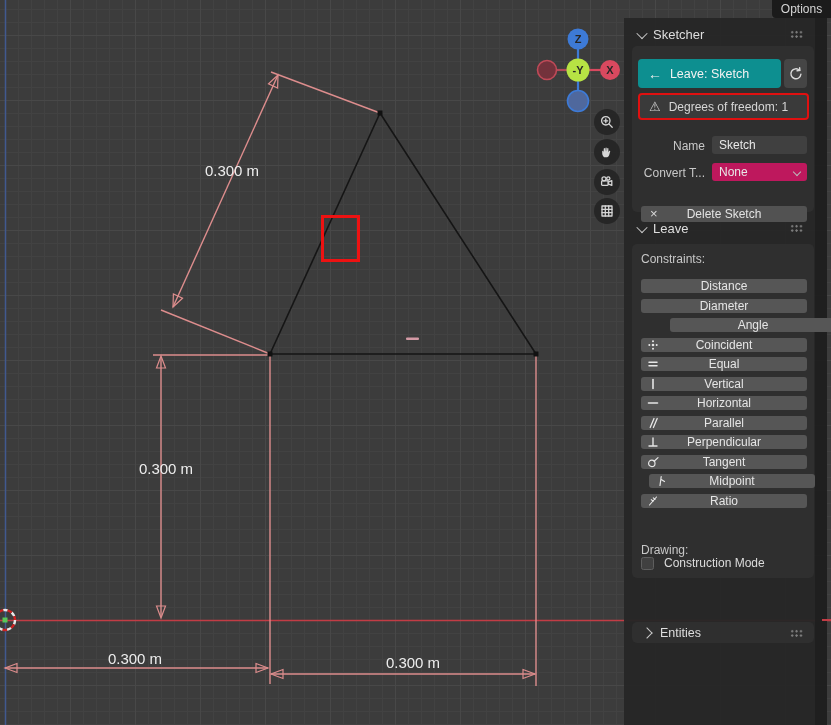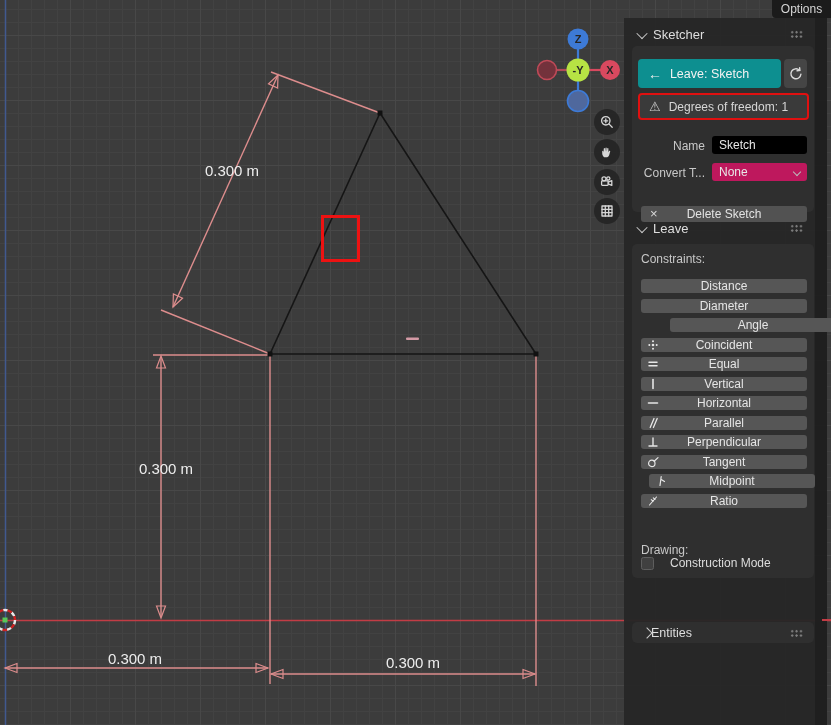--- a/index.html
+++ b/index.html
@@ -40,36 +40,36 @@
   .bgbox{background:#2f2f2f;border-radius:5px;}
   #leave-btn{background:#0d8f90;border-radius:4px;color:#f2f2f2;font-size:12.5px;
     display:flex;align-items:center;justify-content:center;}
   #leave-arrow{position:absolute;left:10px;color:#eee;font-size:14px;}
   #refresh-btn{background:#454545;border-radius:4px;display:flex;align-items:center;justify-content:center;}
   #refresh-btn svg{stroke:#dcdcdc;stroke-width:1.4;fill:none;stroke-linecap:round;}
   #dof-box{border:2.5px solid #e01010;background:#3a3a3a;border-radius:4px;display:flex;
     align-items:center;gap:8px;color:#d6d6d6;font-size:12px;padding-left:9px;box-sizing:border-box;}
   #dof-icon{font-size:13px;color:#cfcfcf;}
   .flabel{color:#c8c8c8;font-size:12px;text-align:right;}
-  .field{background:#000000;border-radius:3px;color:#e8e8e8;font-size:12px;
+  .field{background:#404040;border-radius:3px;color:#e8e8e8;font-size:12px;
     display:flex;align-items:center;padding-left:7px;box-sizing:border-box;}
   #convert-field{background:#be185d;position:relative;}
   #convert-chev{position:absolute;right:7px;top:6px;width:5px;height:5px;
     border-right:1.4px solid #bbb;border-bottom:1.4px solid #bbb;transform:rotate(45deg);}
   .graybtn{background:#525252;border-radius:3px;color:#e3e3e3;font-size:12px;
     display:flex;align-items:center;justify-content:center;position:relative;}
   .cbtn{left:17px;width:166px;height:14px;background:#565656;border-radius:3px;color:#e5e5e5;
     font-size:12px;display:flex;align-items:center;justify-content:center;line-height:14px;}
   .cicon{position:absolute;left:6px;top:1px;}
   .cicon svg{stroke:#e6e6e6;stroke-width:1.3;fill:none;stroke-linecap:round;}
   .plabel{color:#c8c8c8;font-size:12px;}
   #construction-check{width:13px;height:13px;background:#404040;border:1px solid #5e5e5e;
     border-radius:2.5px;box-sizing:border-box;}
   .foldrow{background:#2f2f2f;border-radius:5px;display:flex;align-items:center;color:#dedede;
-    font-size:12.5px;gap:0;padding-left:11px;box-sizing:border-box;position:relative;}
+    font-size:12.5px;gap:9px;padding-left:11px;box-sizing:border-box;position:relative;}
   .foldrow .grip{position:absolute;right:10px;top:7px;}
   #red-sliver{position:absolute;left:822px;top:619px;width:9px;height:2px;background:#c23c45;z-index:9;}
   #delete-x{position:absolute;left:9px;top:0px;font-size:13px;color:#d8d8d8;}
 </style>
 </head>
 <body>
 
 <div id="screen">
 
   <div id="viewport"></div>
@@ -302,21 +302,21 @@
       </div>
     <div class="p-abs cbtn" style="top:494px;">
       <span class="cicon">
         <svg width="12" height="12">
             <path d="M2.5,10 L9.5,2 M4.3,4.7 L6.1,6.3 M6.3,2.9 L8.1,4.5" stroke="#e6e6e6" stroke-width="1.1"></path>
           </svg></span>
       <span>Ratio</span>
       </div>
 
     <div class="p-abs plabel" style="left:17px;top:533px;margin-top:10px;">Drawing:</div>
-    <div class="p-abs" style="left:17px;top:556px;display:flex;align-items:center;gap:16px;">
+    <div class="p-abs" style="left:17px;top:556px;display:flex;align-items:center;gap:10px;">
       <span id="construction-check"></span>
       <span class="plabel" style="color:#dcdcdc;">Construction Mode</span>
     </div>
 
     <div class="p-abs foldrow" style="left:8px;top:588px;width:182px;height:21px;">
       <span class="chev right"></span>
       <span>Entities</span>
       <span class="grip"></span>
     </div>
   </div>

